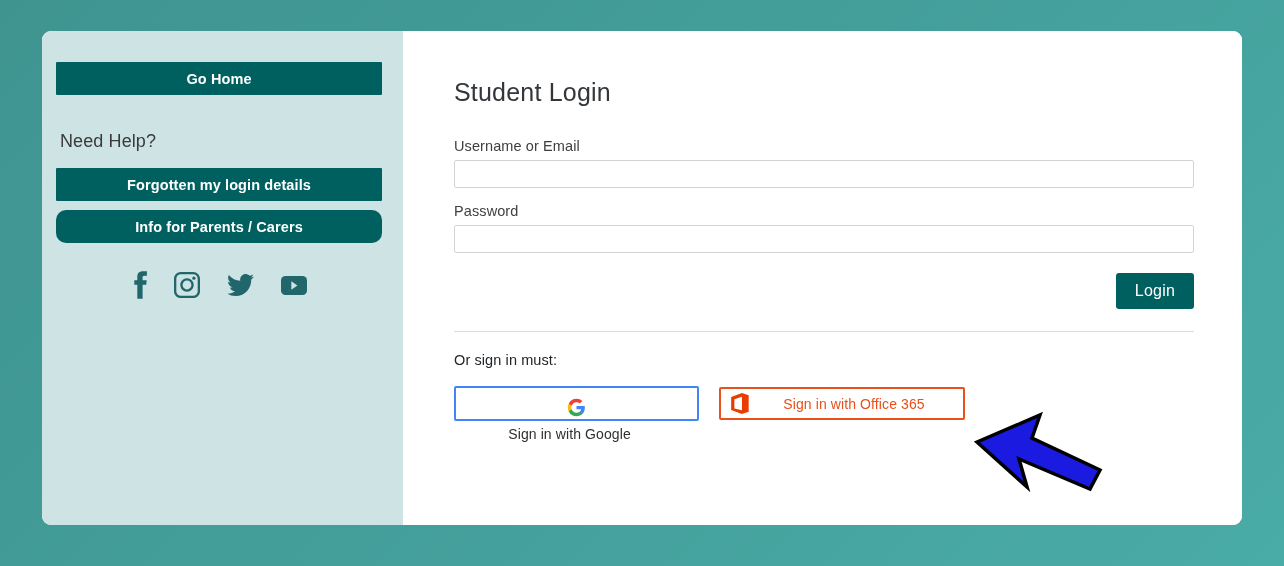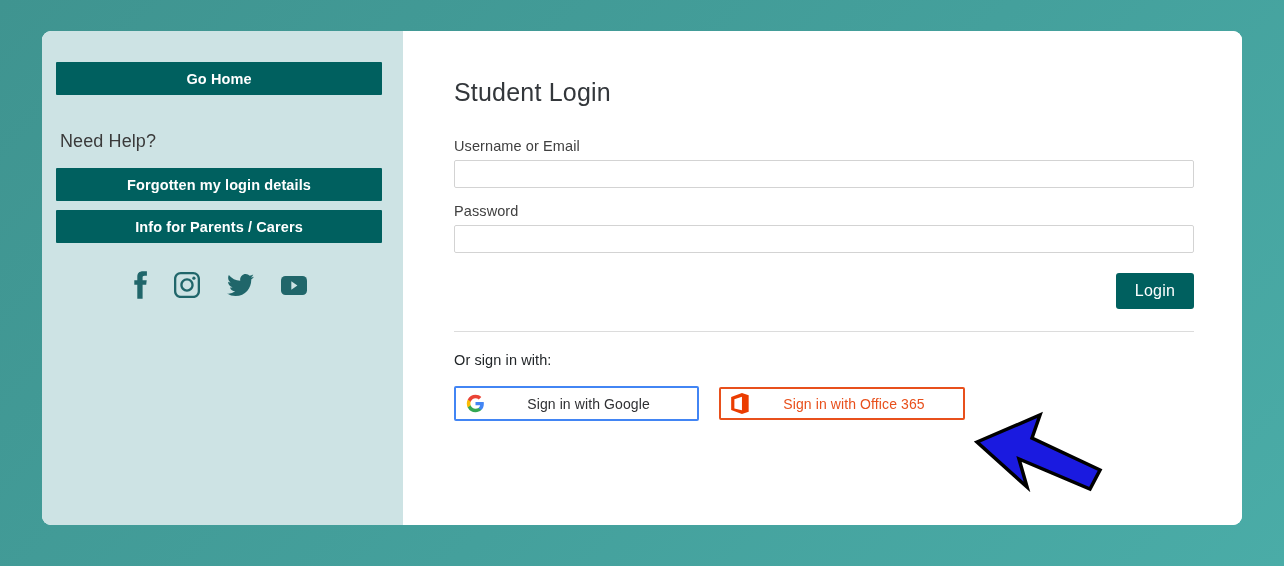--- a/index.html
+++ b/index.html
@@ -55,21 +55,21 @@
   }
   #go-home-btn { height: 33px; padding-top: 9px; }
   #need-help-heading {
     margin: 36px 0 16px 4px;
     font-size: 18px;
     font-weight: normal;
     color: #3a3a3a;
     letter-spacing: .1px;
   }
   #forgot-btn { margin-bottom: 9px; height: 33px; padding-top: 9px; }
-  #parents-btn { height: 33px; padding-top: 9px; }
+  #parents-btn { height: 33px; padding-top: 9px; border-radius: 10px; }
 
   #social-row {
     margin-top: 28px;
     display: flex;
     align-items: center;
     justify-content: center;
     gap: 27px;
   }
   #social-row .social-icon {
     display: inline-flex;
@@ -166,20 +166,21 @@
     background: #ffffff;
     cursor: pointer;
     font-family: "Liberation Sans", sans-serif;
     padding: 0;
   }
   #google-signin-btn {
     width: 245px;
     height: 35px;
     border: 2px solid #4285f4;
     border-radius: 2px;
+    flex-direction: column;
   }
   #office-signin-btn {
     width: 246px;
     height: 33px;
     border: 2px solid #e8501c;
     border-radius: 2px;
   }
   .oauth-icon {
     width: 38px;
     flex: 0 0 38px;
@@ -267,21 +268,21 @@
       <label class="field-label">Password</label>
       <input class="text-input" type="password" value="" style="">
     </div>
 
     <div id="login-row">
       <button id="login-btn">Login</button>
     </div>
 
     <div id="divider"></div>
 
-    <p id="or-sign-in-label">Or sign in with:</p>
+    <p id="or-sign-in-label">Or sign in must:</p>
 
 
     <div id="oauth-row">
 
       <div class="oauth-btn" id="google-signin-btn">
         <span class="oauth-icon">
           <svg width="19" height="19" viewBox="0 0 48 48" aria-hidden="true">
             <path fill="#4285f4" d="M45.1 24.5c0-1.6-.14-3.13-.4-4.6H24v8.7h11.8a10.1 10.1 0 0 1-4.38 6.6v5.5h7.09c4.15-3.82 6.54-9.45 6.54-16.2z"></path>
             <path fill="#34a853" d="M24 46c5.9 0 10.85-1.96 14.47-5.3l-7.09-5.5c-1.96 1.32-4.48 2.1-7.38 2.1-5.68 0-10.5-3.83-12.22-8.98H4.46v5.65A21.99 21.99 0 0 0 24 46z"></path>
             <path fill="#fbbc05" d="M11.78 28.32A13.2 13.2 0 0 1 11.09 24c0-1.5.26-2.96.69-4.32v-5.65H4.46A22 22 0 0 0 2 24c0 3.55.85 6.9 2.46 9.97l7.32-5.65z"></path>

